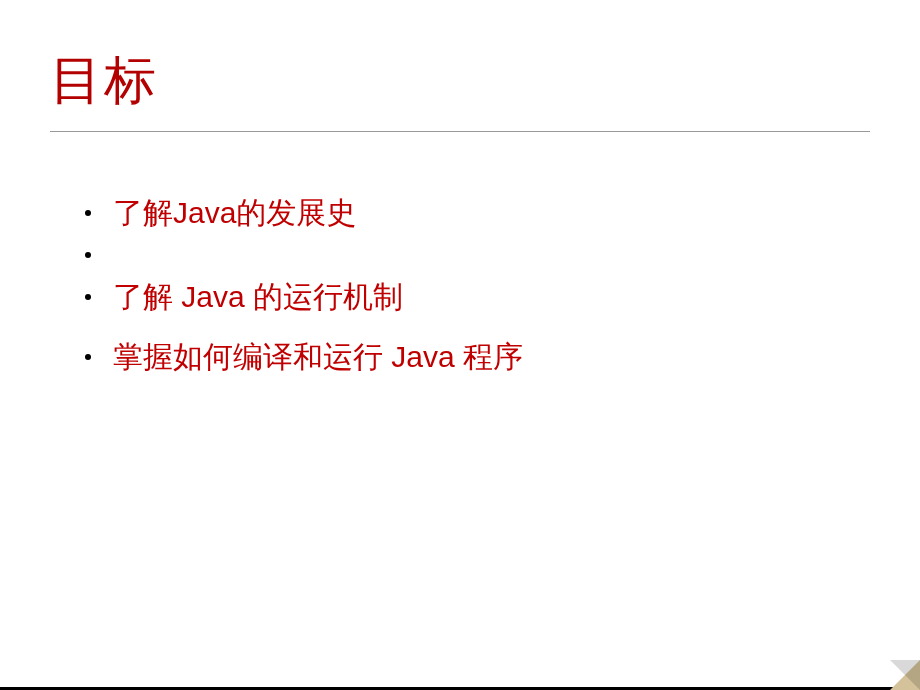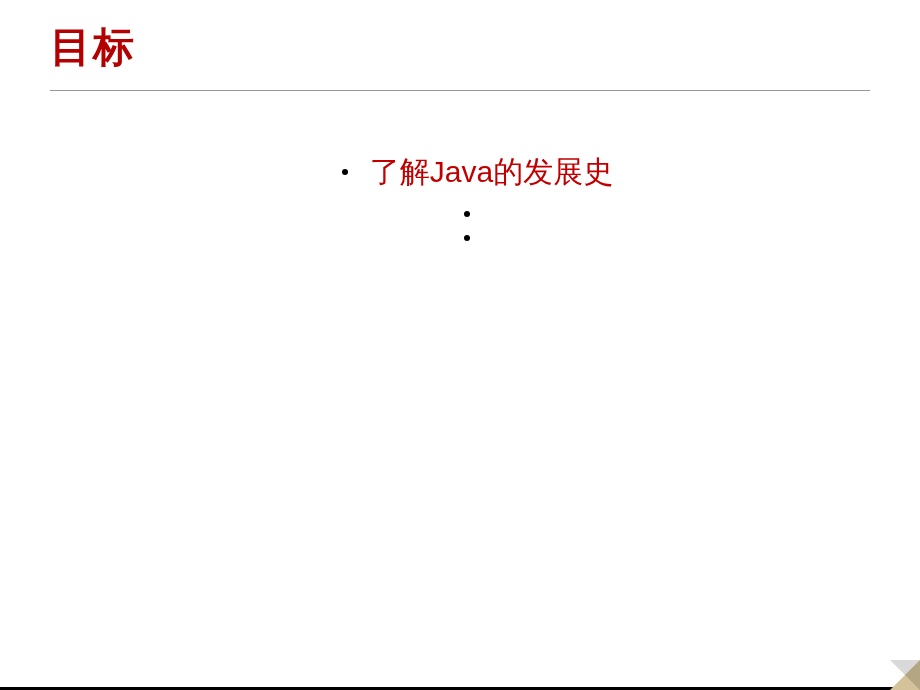--- a/index.html
+++ b/index.html
@@ -20,35 +20,35 @@
       height: 100%;
       padding: 20px 50px 40px 50px;
       border-bottom: 3px solid #000;
     }
     .title-area {
       padding-bottom: 15px;
       margin-bottom: 60px;
       border-bottom: 1px solid #999;
     }
     .title {
-      font-size: 41px;
+      font-size: 52px;
       color: #b30000;
-      font-weight: bold;
+      font-weight: normal;
       letter-spacing: 2px;
+      margin-top: 26px;
     }
     .content {
       padding-left: 35px;
     }
     .bullet-item {
       display: flex;
       align-items: center;
       margin-bottom: 18px;
       font-size: 30px;
       color: #c00000;
-      justify-content: center;
     }
     .bullet-marker {
       width: 6px;
       height: 6px;
       background: #000;
       border-radius: 50%;
       margin-right: 22px;
       flex-shrink: 0;
     }
     .bullet-text {
@@ -85,16 +85,21 @@
   <div class="content">
     <div class="bullet-item">
       <span class="bullet-marker"></span>
       <span class="bullet-text">了解Java的发展史</span>
     </div>
     <div class="bullet-item">
       <span class="bullet-marker"></span>
     </div>
     <div class="bullet-item">
       <span class="bullet-marker"></span>
+      <span class="bullet-text">了解 Java 的运行机制</span>
+    </div>
+    <div class="bullet-item">
+      <span class="bullet-marker"></span>
+      <span class="bullet-text">掌握如何编译和运行 Java 程序</span>
     </div>
   </div>
   <div class="corner-fold"></div>
 </div>
 
 </body></html>

